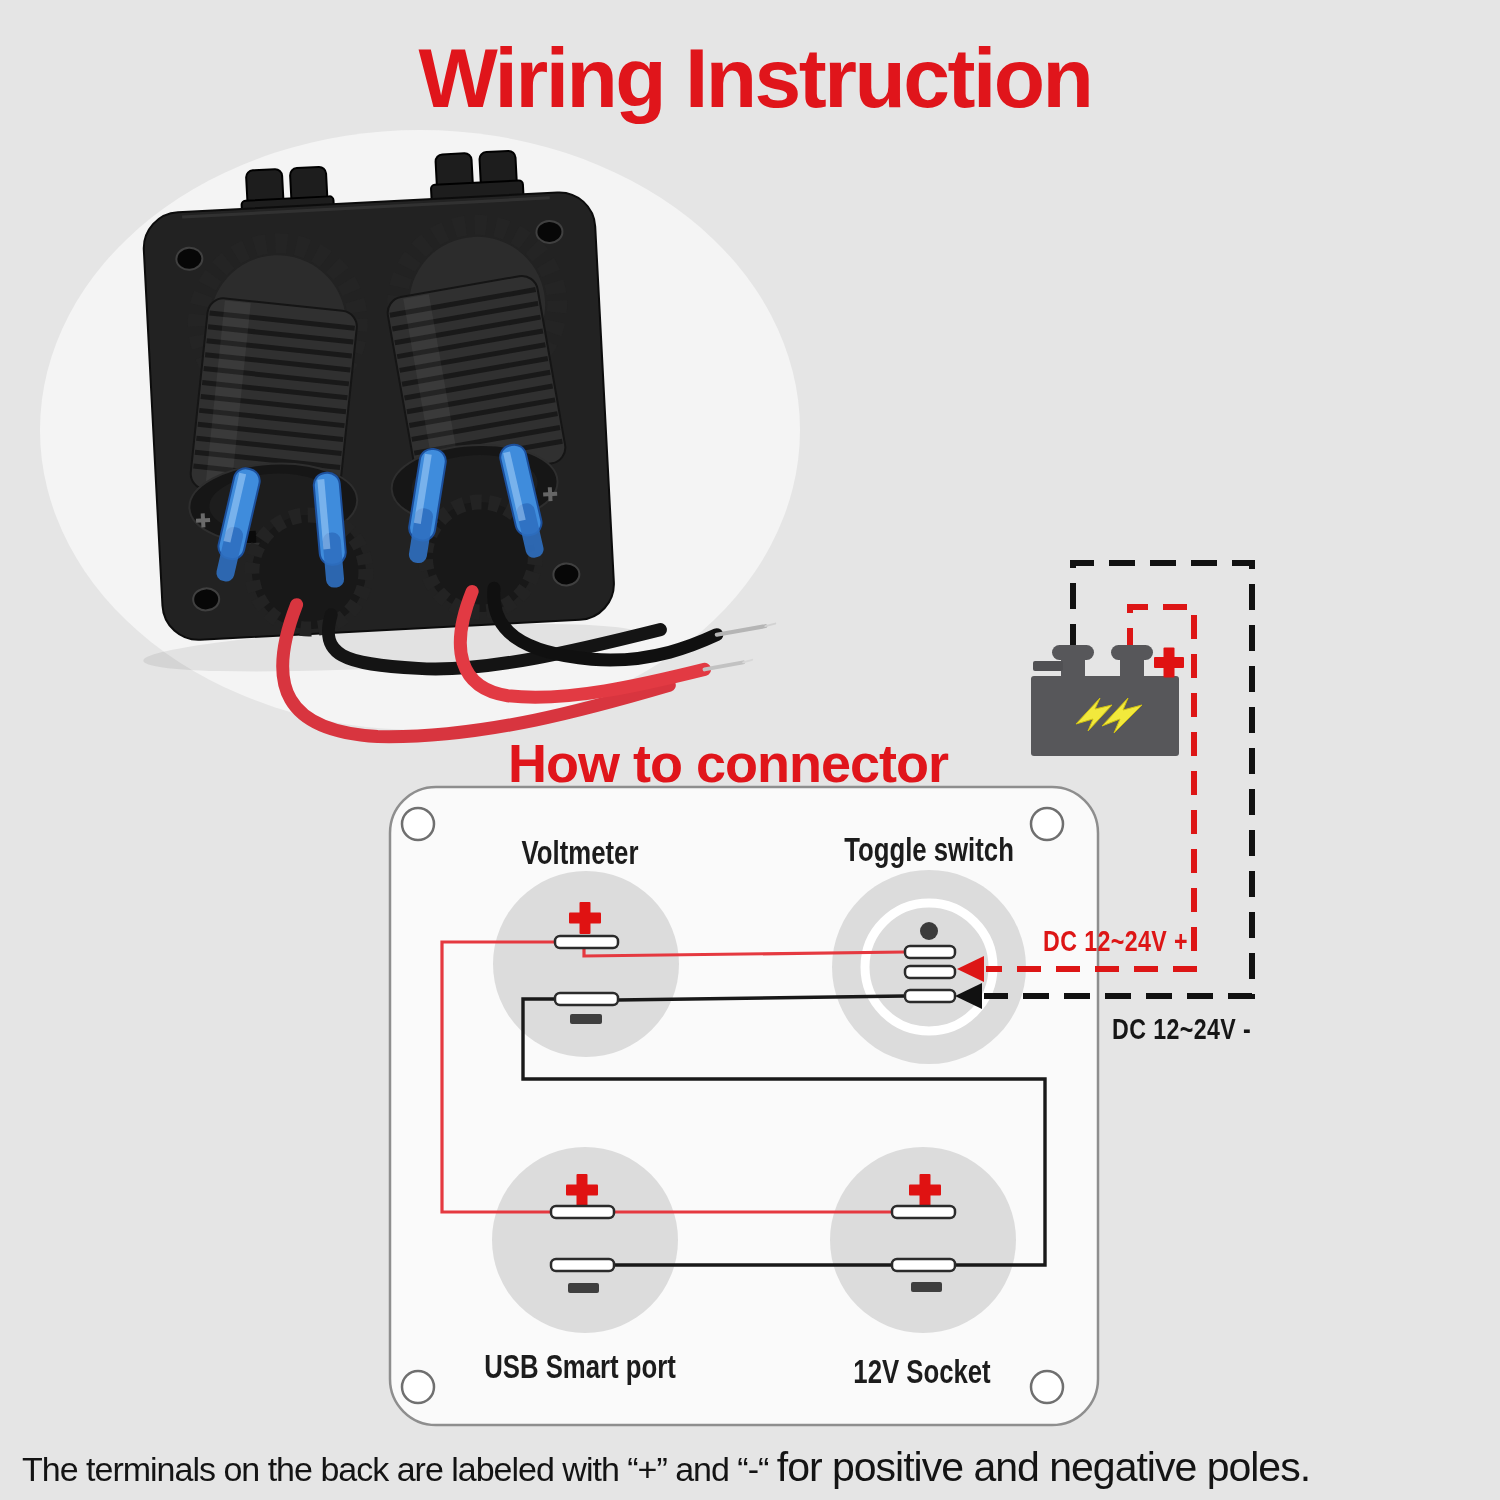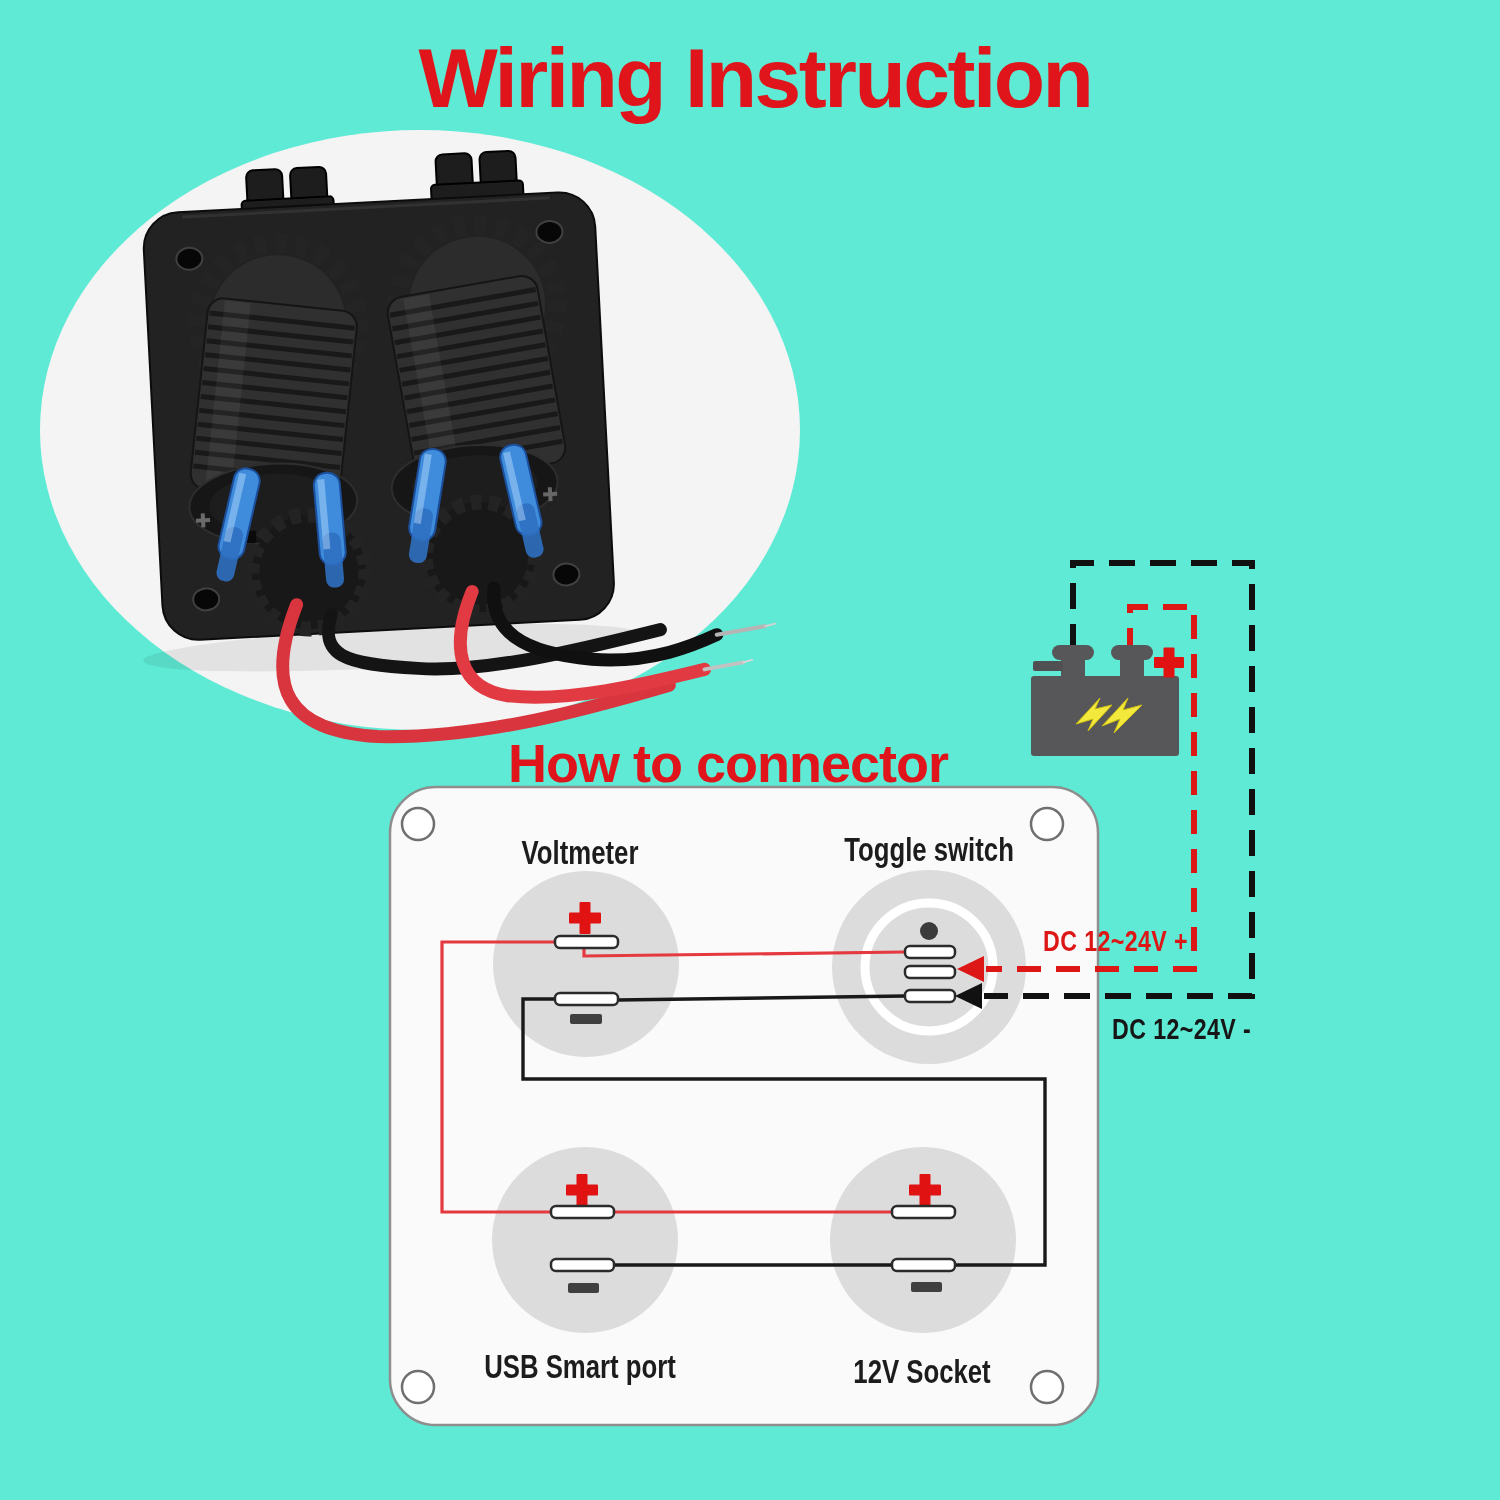--- a/index.html
+++ b/index.html
@@ -1,17 +1,17 @@
 <!DOCTYPE html>
 <html><head>
 <meta charset="utf-8">
 <style>
   html,body{margin:0;padding:0;background:#ffffff;}
   #canvas{
-    position:relative;width:1500px;height:1500px;background:#5eead4;overflow:hidden;
+    position:relative;width:1500px;height:1500px;background:#e5e5e5;overflow:hidden;
     font-family:"Liberation Sans", sans-serif;
   }
   #vector-layer{position:absolute;left:0;top:0;width:1500px;height:1500px;}
   .lbl{position:absolute;white-space:nowrap;line-height:1;}
   .title{
     font-size:84px;font-weight:bold;color:#e0151b;letter-spacing:-2.5px;
     transform:translateX(-50%);
   }
   .subtitle{
     font-size:54px;font-weight:bold;color:#e0151b;letter-spacing:-1px;
@@ -252,14 +252,15 @@
   <div class="lbl port-label" style="left:929px;top:833px;">Toggle switch</div>
 
   <div class="lbl port-label" style="left:580px;top:1350px;">USB Smart port</div>
 
   <div class="lbl port-label" style="left:922px;top:1355px;">12V Socket</div>
 
   <div class="lbl dc-label dc-pos" style="left:1043px;top:927px;">DC 12~24V +</div>
 
   <div class="lbl dc-label dc-neg" style="left:1112px;top:1015px;">DC 12~24V -</div>
 
+  <div class="lbl caption" style="left:22px;top:1447px;"><span class="c1">The terminals on the back are labeled with “+” and “-“ </span><span class="c2">for positive and negative poles.</span></div>
 
 </div>
 
 </body></html>

